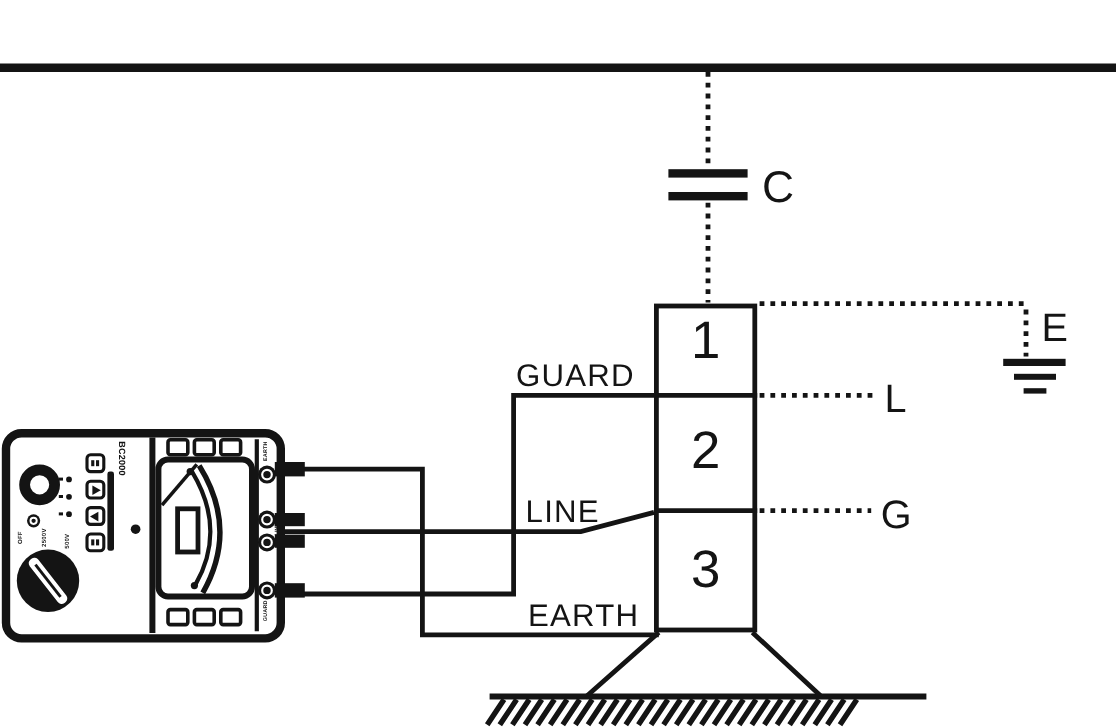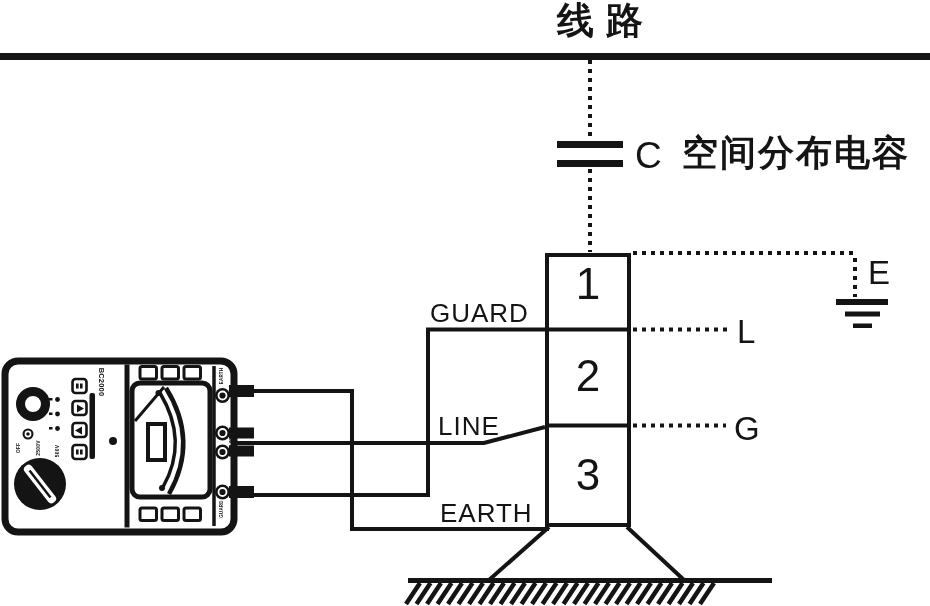--- a/index.html
+++ b/index.html
@@ -117,24 +117,22 @@
         <g fill="#141414" stroke="none">
           <rect x="229" y="385" width="25" height="12"></rect>
           <rect x="229" y="427.5" width="25" height="11"></rect>
           <rect x="229" y="445.5" width="25" height="11"></rect>
           <rect x="229" y="486" width="25" height="12"></rect>
         </g>
       </g>
     </g>
   </svg>
 
-  <div class="abs cjk" style="left:557px;top:2px;font-size:37px;letter-spacing:12px;">线路</div>
 
   <div class="abs sans" style="left:635px;top:137px;font-size:37px;">C</div>
-  <div class="abs cjk" style="left:682px;top:135px;font-size:36px;letter-spacing:2px;">空间分布电容</div>
 
   <div class="abs sans" style="left:547px;top:262px;width:82px;text-align:center;font-size:44px;">1</div>
   <div class="abs sans" style="left:547px;top:354px;width:82px;text-align:center;font-size:44px;">2</div>
   <div class="abs sans" style="left:547px;top:453px;width:82px;text-align:center;font-size:44px;">3</div>
 
   <div class="abs sans" style="left:868px;top:256px;font-size:33px;">E</div>
   <div class="abs sans" style="left:737px;top:315px;font-size:33px;">L</div>
   <div class="abs sans" style="left:734px;top:412px;font-size:33px;">G</div>
 
   <div class="abs sans" style="left:430px;top:300px;font-size:26px;letter-spacing:1px;">GUARD</div>

